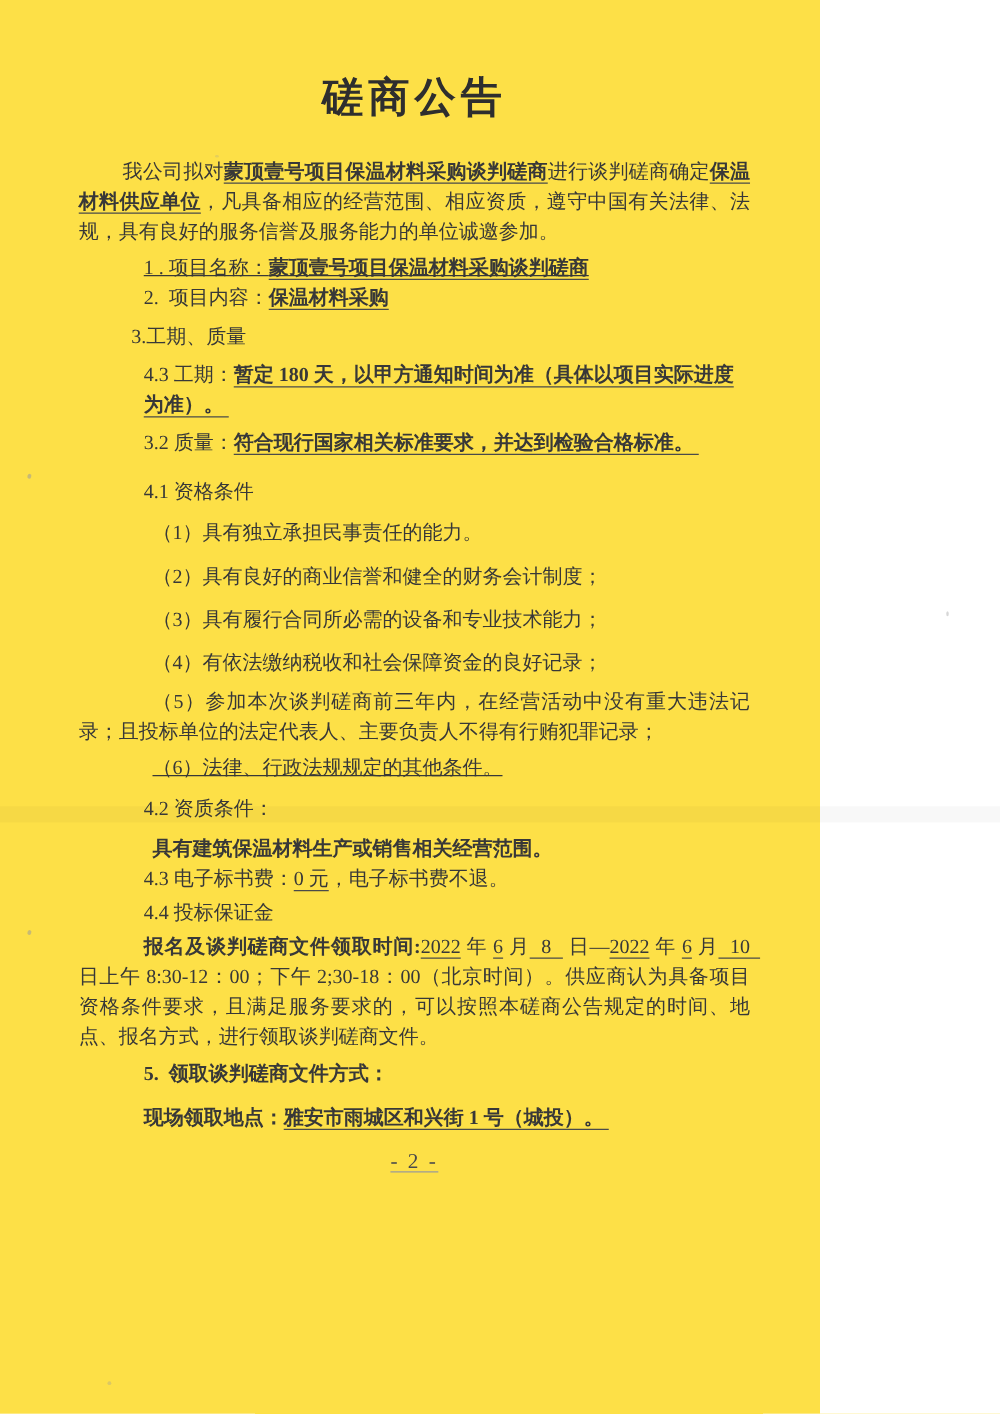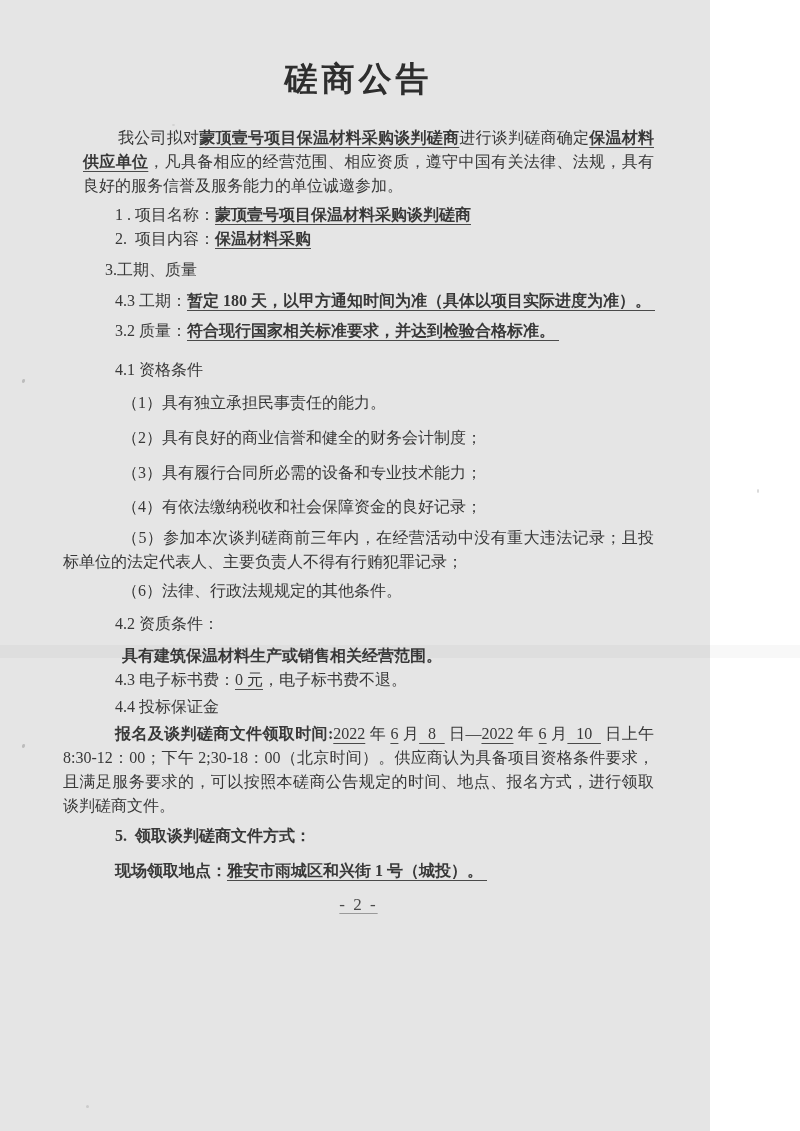--- a/index.html
+++ b/index.html
@@ -5,23 +5,23 @@
   * { margin: 0; padding: 0; box-sizing: border-box; }
   html, body { width: 800px; height: 1131px; overflow: hidden; }
   body {
     background: #ffffff;
     font-family: "Liberation Serif", "DejaVu Serif", serif;
     color: #3a3a3a;
     position: relative;
   }
   .page {
     position: relative;
-    width: 710px;
+    width: 656px;
     height: 1131px;
-    background: #e5e5e5;
+    background: #fde047;
   }
   .content {
     position: relative;
     margin: 0 56px 0 63px; 
     font-size: 16px;
   }
   .doc-title {
     padding-top: 56px;
     text-align: center;
     font-size: 33px;
@@ -44,22 +44,22 @@
     text-decoration-color: #4a4a4a;
   }
   .ind-items   { padding-left: 52px; }
   .ind-sec     { padding-left: 42px; }
   .ind-sub     { padding-left: 52px; }
   .ind-cond    { padding-left: 59px; }
   .hang-cond   { text-indent: 59px; }
   .firstline   { text-indent: 35px; }
   .firstline52 { text-indent: 52px; }
   
-  .mt-intro  { margin-top: 24px; margin-left: 20px; }
-  .mt5  { margin-top: 5px; }
+  .mt-intro  { margin-top: 24px; }
+  .mt5  { margin-top: 5px; text-decoration: underline; }
   .mt0  { margin-top: 0; }
   .mt6  { margin-top: 6px; }
   .mt7  { margin-top: 7px; }
   .mt8  { margin-top: 8px; }
   .mt9  { margin-top: 9px; }
   .mt10 { margin-top: 10px; }
   .mt11 { margin-top: 11px; }
   .mt12 { margin-top: 9px; }
   .mt15 { margin-top: 15px; }
   .mt3  { margin-top: 3px; }

